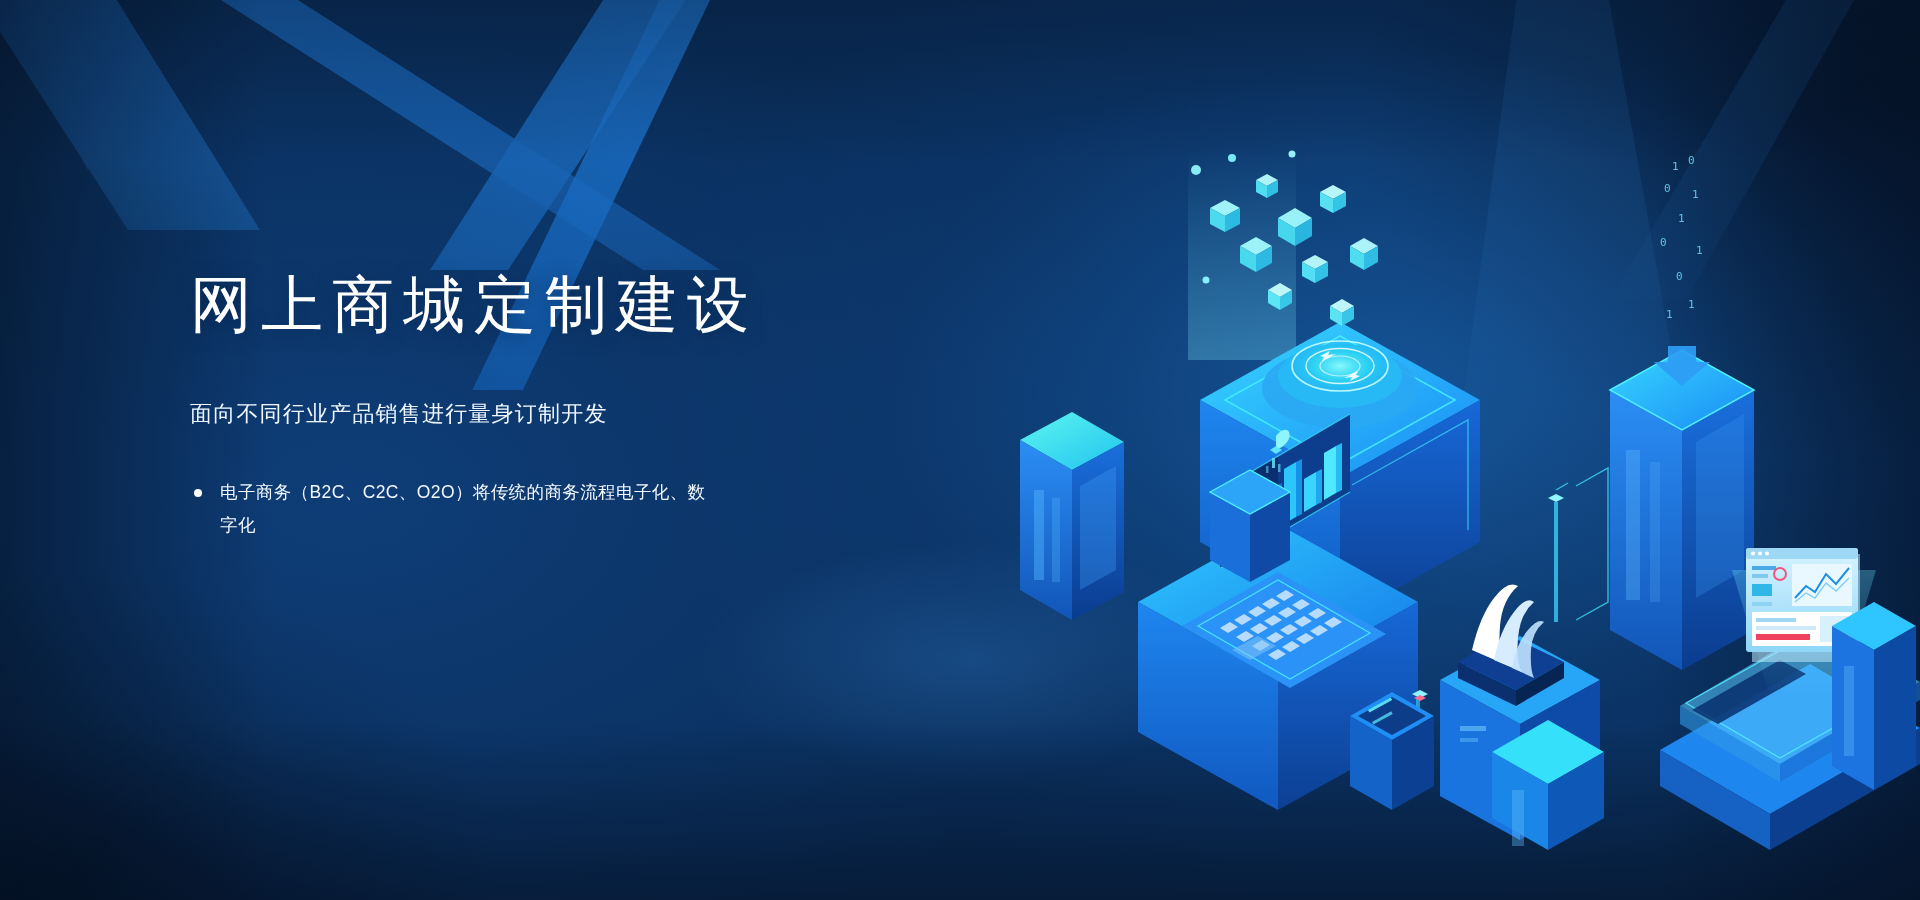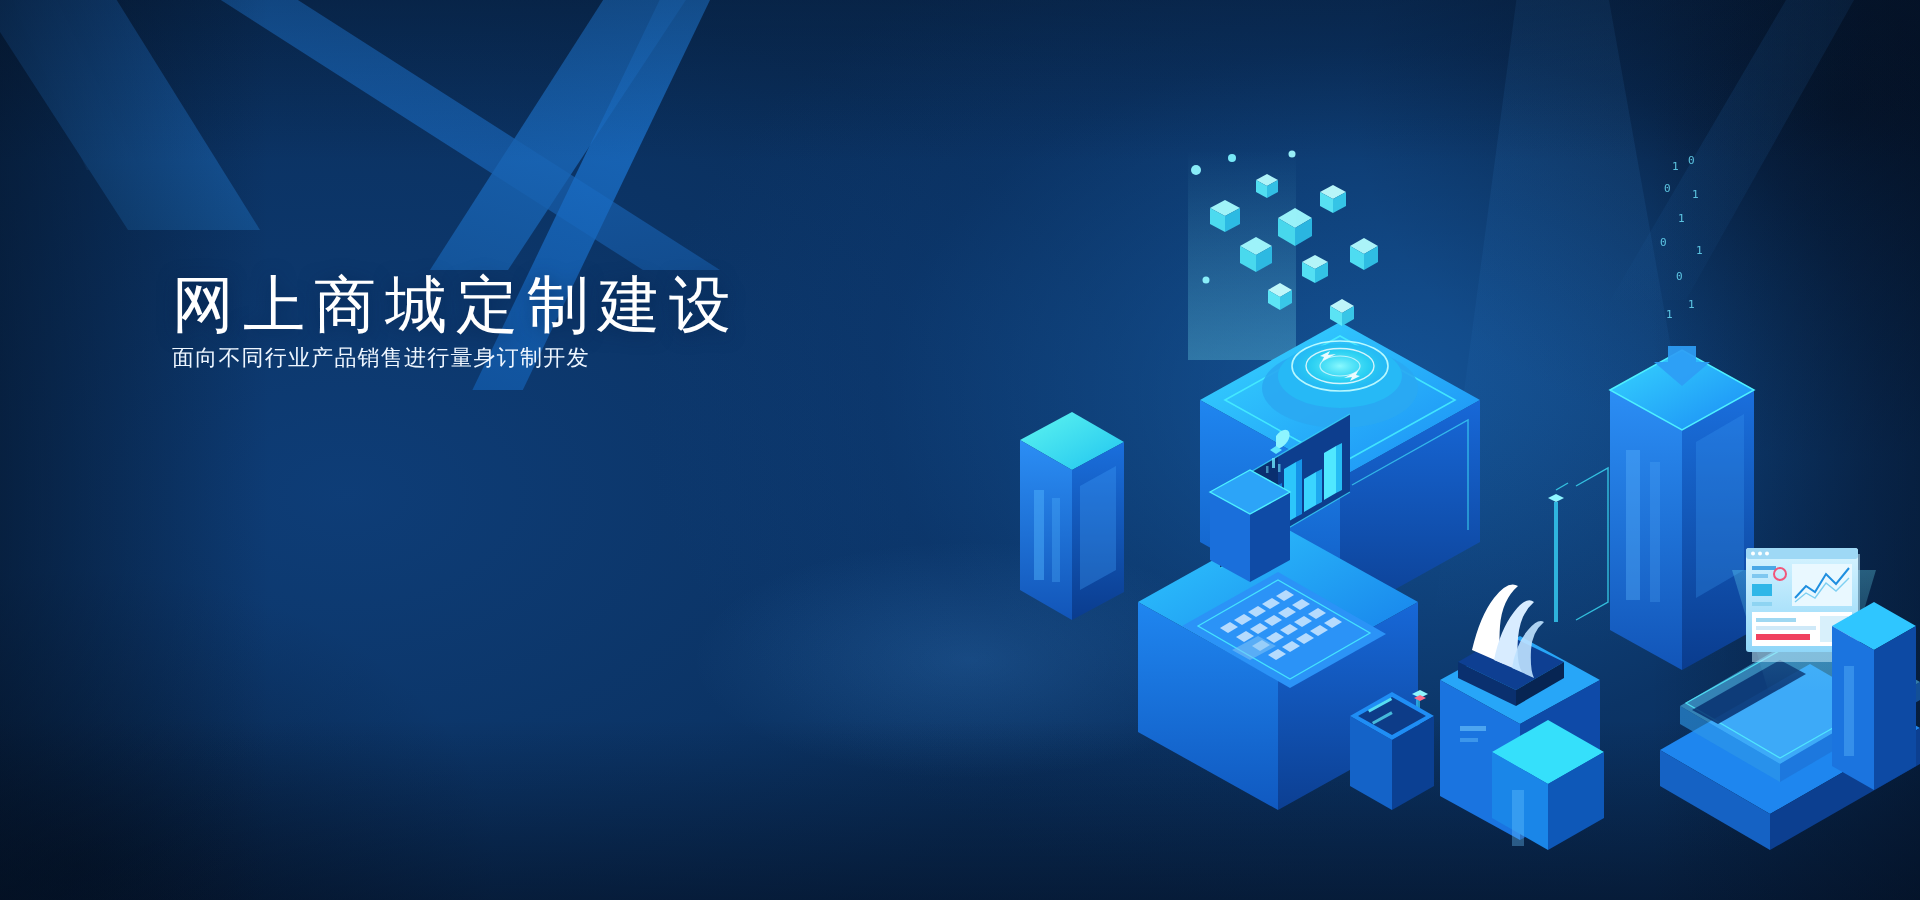--- a/index.html
+++ b/index.html
@@ -83,32 +83,33 @@
   .vignette{
     position:absolute; inset:0;
     background:
       linear-gradient(90deg, rgba(3,14,30,.55) 0%, rgba(0,0,0,0) 14%, rgba(0,0,0,0) 86%, rgba(3,12,28,.5) 100%),
       linear-gradient(180deg, rgba(4,16,34,.35) 0%, rgba(0,0,0,0) 18%, rgba(0,0,0,0) 80%, rgba(3,12,28,.55) 100%);
     pointer-events:none;
   }
 
   
   .content{
-    position:absolute; left:172px; top:268px; width:640px; z-index:30;
+    position:absolute; left:190px; top:268px; width:640px; z-index:30;
   }
   .title{
     font-size:62px;
     font-weight:300;
     letter-spacing:9px;
     color:#ffffff;
     line-height:1.18;
     white-space:nowrap;
     text-shadow:0 2px 18px rgba(0,30,70,.55);
   }
   .subtitle{
+    margin-top:56px;
     font-size:22px;
     font-weight:400;
     letter-spacing:1.2px;
     color:#eef6ff;
     line-height:1.5;
     white-space:nowrap;
   }
   .bullets{ margin-top:46px; list-style:none; }
   .bullet{
     position:relative;
@@ -476,17 +477,21 @@
         <polyline points="556,336 588,318 588,452 556,470"></polyline>
         <polyline points="536,340 548,333"></polyline>
       </g>
     </svg>
   </div>
 
   <div class="content">
     <h1 class="title">网上商城定制建设</h1>
     <p class="subtitle">面向不同行业产品销售进行量身订制开发</p>
     <ul class="bullets">
+      <li class="bullet">
+        <span class="dot"></span>
+        <span>电子商务（B2C、C2C、O2O）将传统的商务流程电子化、数字化</span>
+      </li>
     </ul>
   </div>
 
   <div class="vignette"></div>
 </div>
 
 </body></html>

